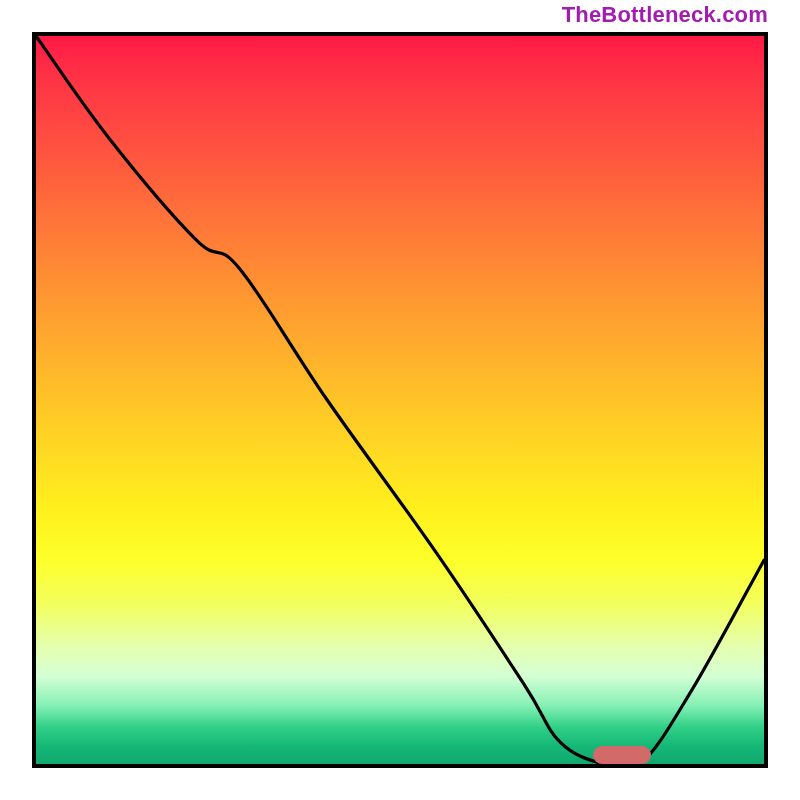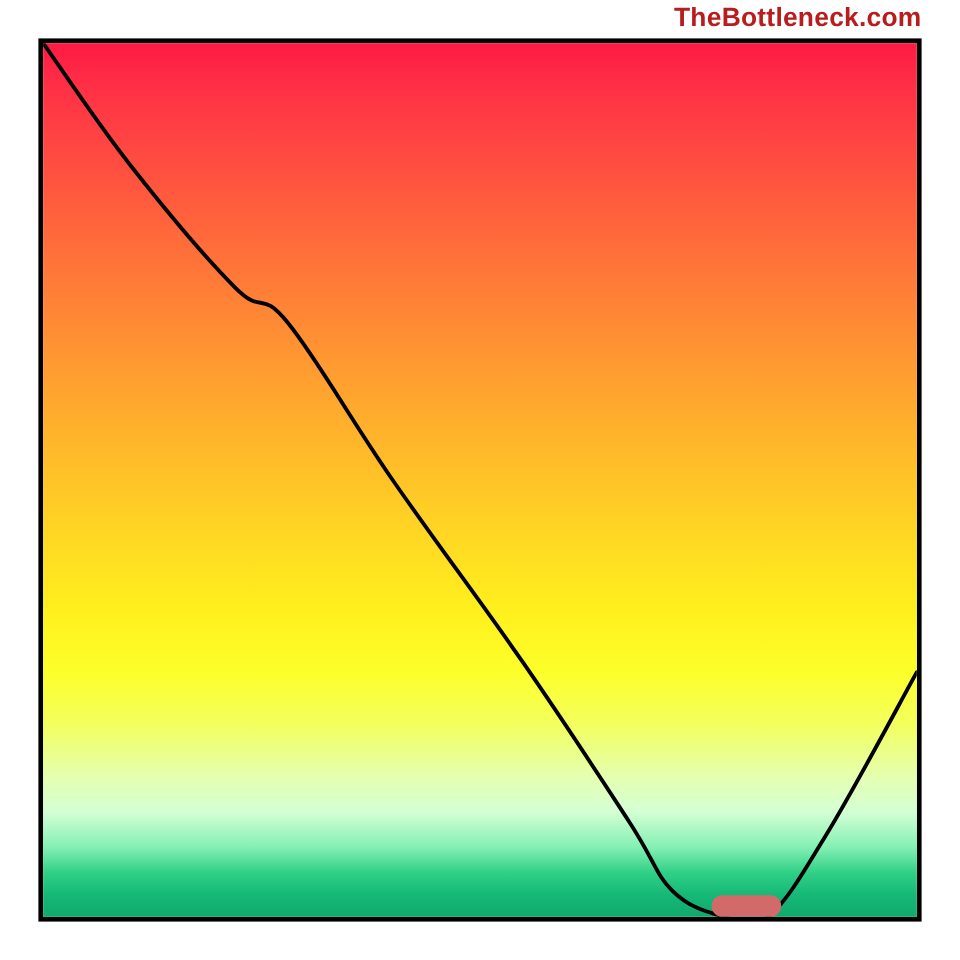--- a/index.html
+++ b/index.html
@@ -14,21 +14,21 @@
     border: 4px solid #000;
   }
 
   .watermark {
     position: absolute;
     top: 2px;
     right: 32px;
     font-family: Arial, Helvetica, sans-serif;
     font-size: 22px;
     font-weight: bold;
-    color: #b91c1c;
+    color: #a21caf;
     letter-spacing: 0.2px;
   }
 
   .gradient {
     position: absolute;
     inset: 0;
     background: linear-gradient(to bottom,
       #ff1a44 0%,
       #ff3046 5%,
       #ff5140 15%,

